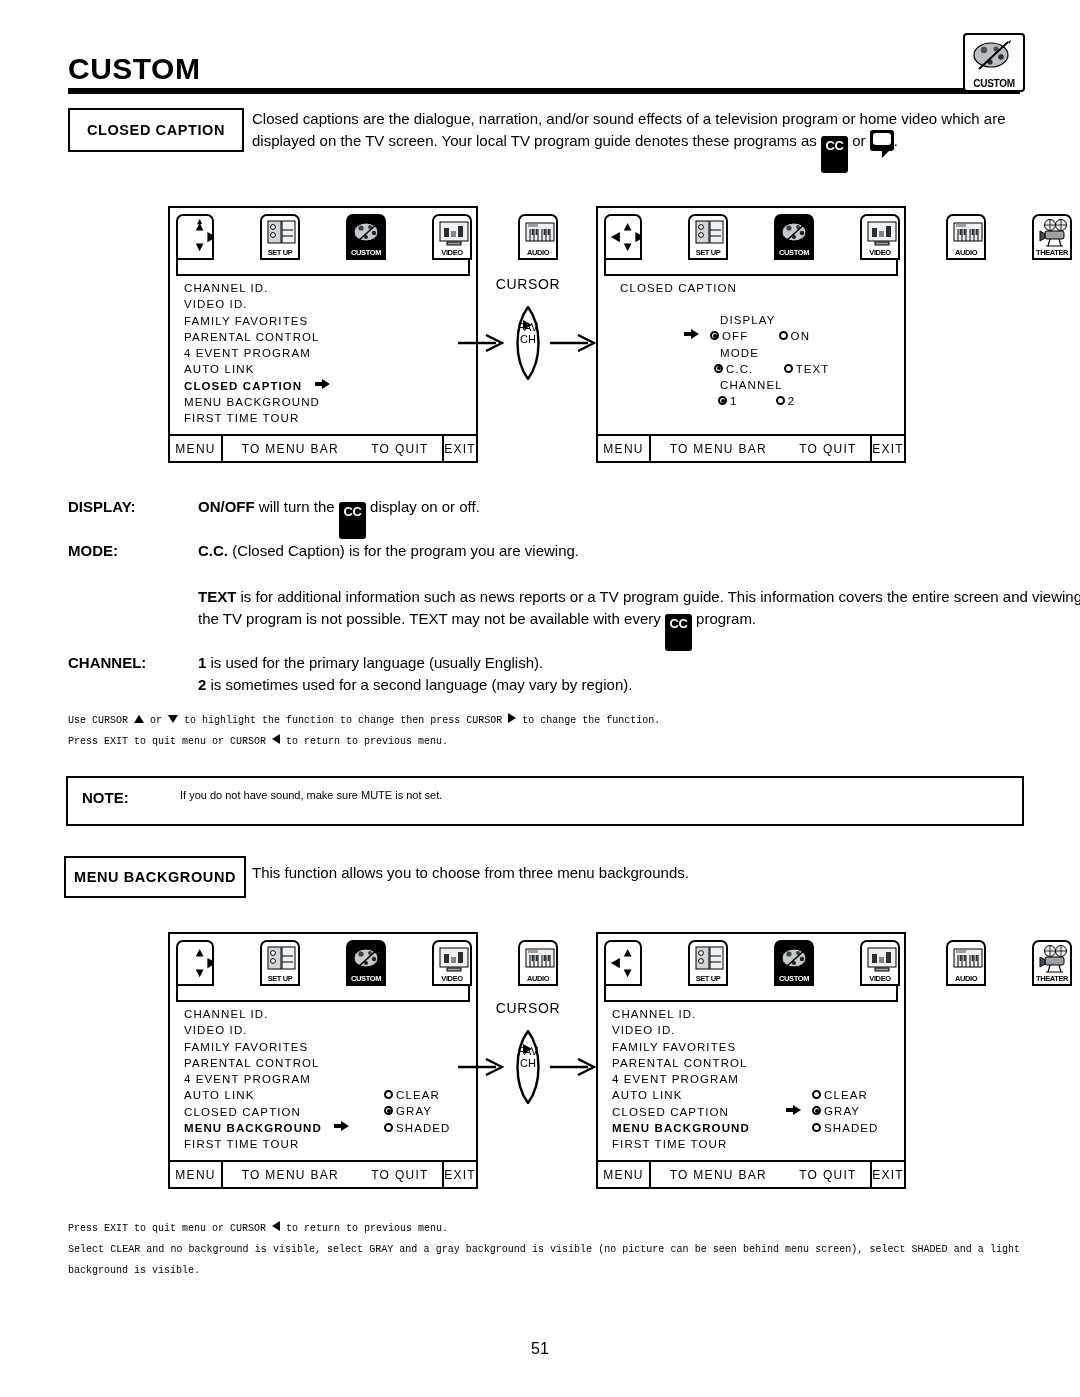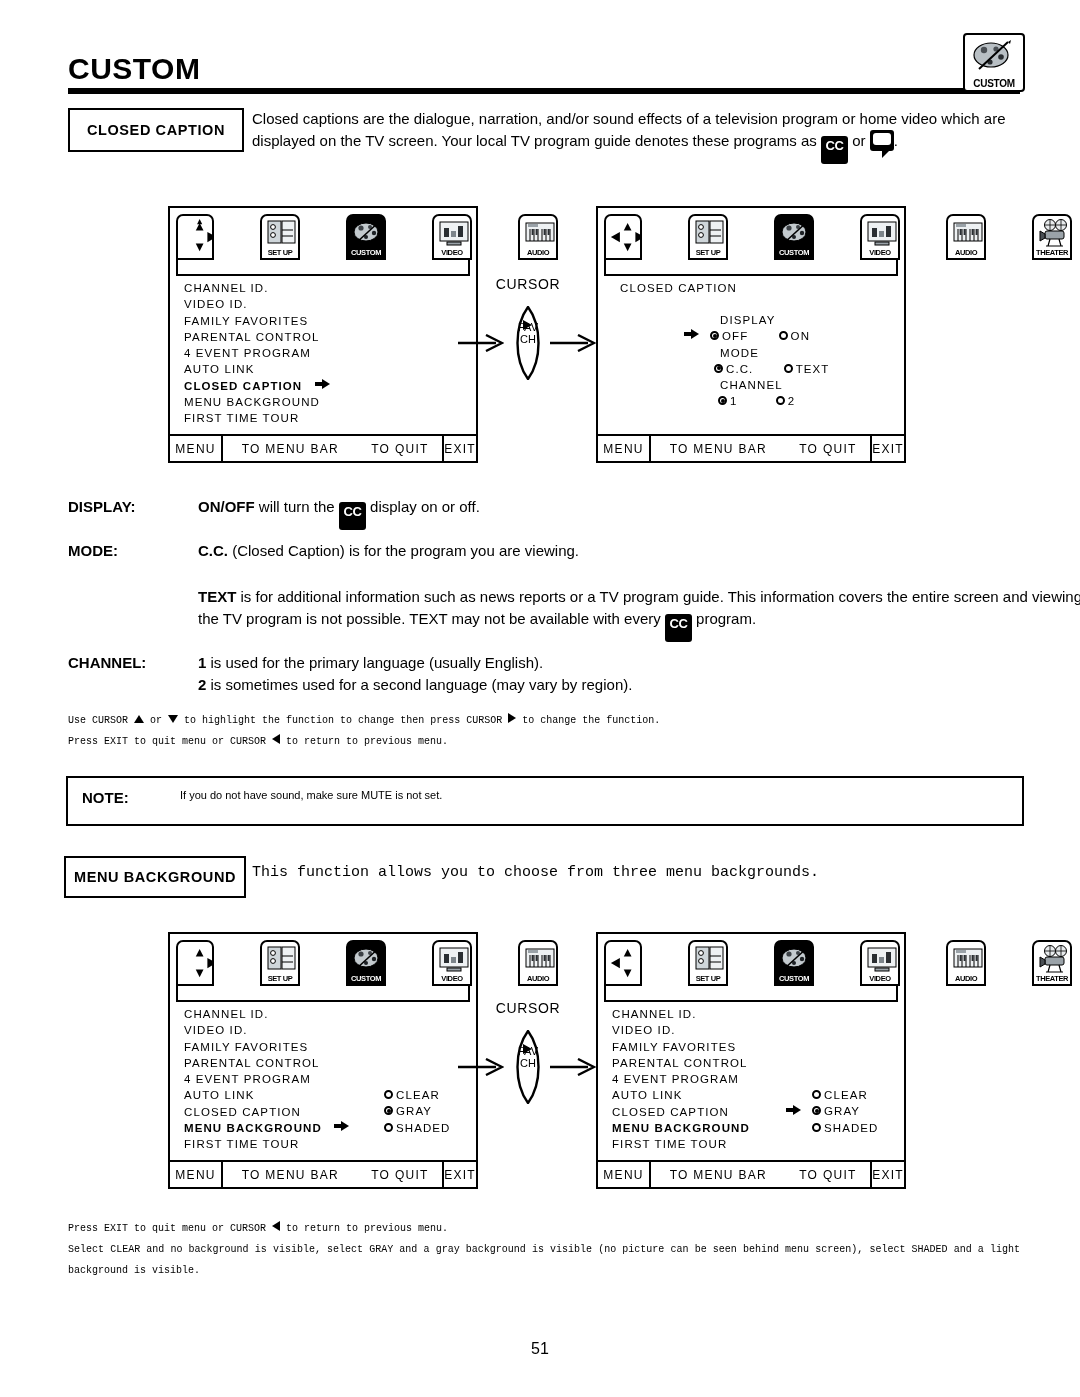--- a/index.html
+++ b/index.html
@@ -14,23 +14,23 @@
   .custom-badge .lbl{position:absolute;left:0;bottom:1px;width:100%;text-align:center;font-size:10px;font-weight:bold;letter-spacing:-.3px;}
 
   
   .sec-box{position:absolute;border:2px solid #000;background:#fff;display:flex;align-items:center;justify-content:center;
            font-size:14.5px;font-weight:bold;letter-spacing:.6px;}
   #cc-box{left:68px;top:108px;width:172px;height:40px;}
   #mb-box{left:64px;top:856px;width:178px;height:38px;}
 
   .para{position:absolute;font-size:15px;line-height:22px;}
   #cc-para{left:252px;top:108px;width:772px;}
-  #mb-para{left:252px;top:862px;width:700px;font-family:Liberation Mono, monospace;}
-
-  .cc-icon{display:inline-block;width:27px;height:28px;background:#000;color:#fff;font-size:13px;font-weight:bold;
+  #mb-para{left:252px;top:862px;width:700px;}
+
+  .cc-icon{display:inline-block;width:27px;height:37px;background:#000;color:#fff;font-size:13px;font-weight:bold;
            line-height:20px;text-align:center;border-radius:3px;vertical-align:-4px;letter-spacing:-.5px;}
   .balloon{display:inline-block;position:relative;width:24px;height:21px;background:#000;border-radius:3px;vertical-align:-5px;}
   .balloon::before{content:"";position:absolute;left:3px;top:3px;width:18px;height:12px;background:#fff;border-radius:3px;}
   .balloon::after{content:"";position:absolute;right:3px;bottom:-7px;width:0;height:0;
                   border-left:9px solid #000;border-bottom:9px solid transparent;}
 
   
   .osd{position:absolute;border:2px solid #000;background:#fff;width:306px;height:253px;}
   .osd .bar{position:absolute;left:6px;top:4px;height:48px;display:flex;align-items:flex-end;gap:45px;}
   .osd .bar-under{position:absolute;left:6px;top:52px;right:6px;height:14px;border:2px solid #000;border-top:none;background:#fff;}

